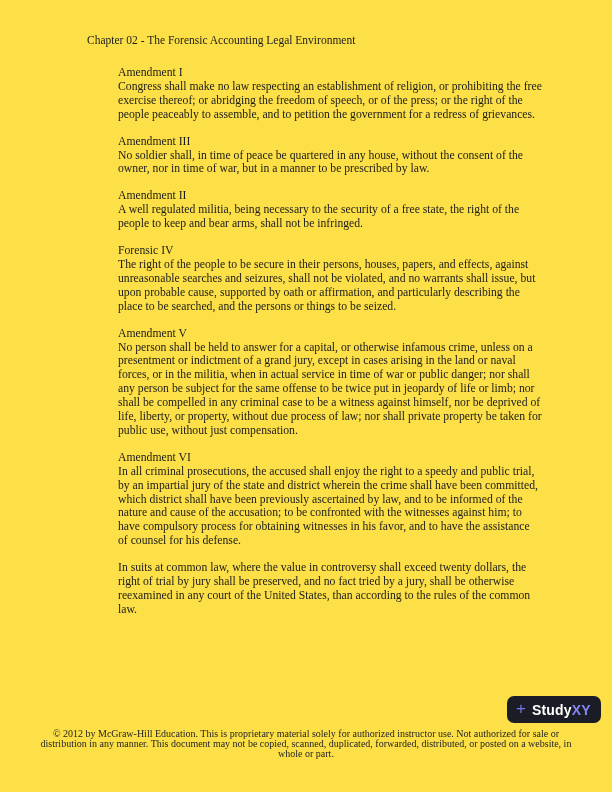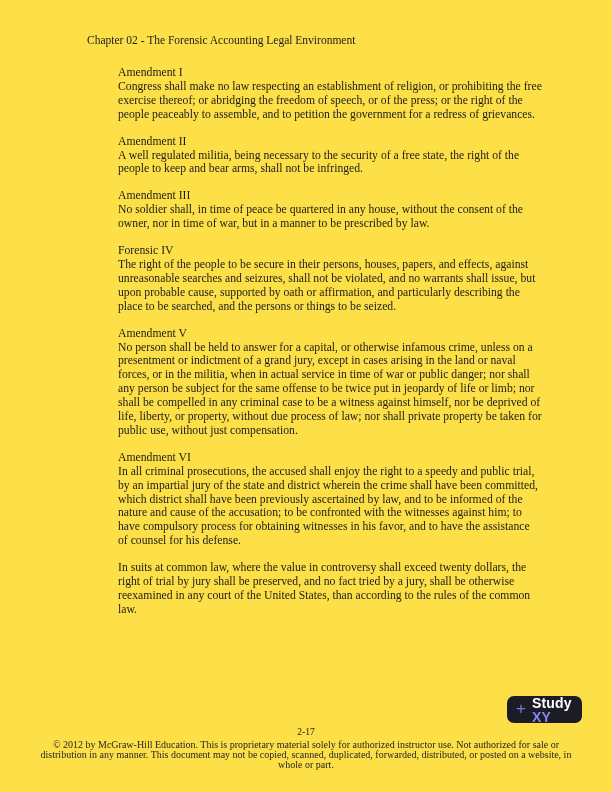--- a/index.html
+++ b/index.html
@@ -67,47 +67,46 @@
     line-height: 1;
     margin-right: 6px;
     transform: translateY(-1px);
   }
   .brand {
     font-weight: 700;
     font-size: 14px;
     letter-spacing: 0.2px;
     line-height: 1;
     display: flex;
-    flex-direction: column;
   }
   .brand-primary { color: #ffffff; }
   .brand-accent  { color: #8486f2; }
 </style>
 </head>
 <body>
 
 <div class="page">
 
   <div class="running-header">Chapter 02 - The Forensic Accounting Legal Environment</div>
 
   <div class="content">
 
     <div class="section">
       <div class="section-heading">Amendment I</div>
       <div class="section-body">Congress shall make no law respecting an establishment of religion, or prohibiting the free exercise thereof; or abridging the freedom of speech, or of the press; or the right of the people peaceably to assemble, and to petition the government for a redress of grievances.</div>
     </div>
 
     <div class="section">
-      <div class="section-heading">Amendment II</div>
-      <div class="section-body">A well regulated militia, being necessary to the security of a free state, the right of the people to keep and bear arms, shall not be infringed.</div>
+      <div class="section-heading">Amendment III</div>
+      <div class="section-body">No soldier shall, in time of peace be quartered in any house, without the consent of the owner, nor in time of war, but in a manner to be prescribed by law.</div>
     </div>
 
     <div class="section">
-      <div class="section-heading">Amendment III</div>
-      <div class="section-body">No soldier shall, in time of peace be quartered in any house, without the consent of the owner, nor in time of war, but in a manner to be prescribed by law.</div>
+      <div class="section-heading">Amendment II</div>
+      <div class="section-body">A well regulated militia, being necessary to the security of a free state, the right of the people to keep and bear arms, shall not be infringed.</div>
     </div>
 
     <div class="section">
       <div class="section-heading">Forensic IV</div>
       <div class="section-body">The right of the people to be secure in their persons, houses, papers, and effects, against unreasonable searches and seizures, shall not be violated, and no warrants shall issue, but upon probable cause, supported by oath or affirmation, and particularly describing the place to be searched, and the persons or things to be seized.</div>
     </div>
 
     <div class="section extra-gap">
       <div class="section-heading">Amendment V</div>
       <div class="section-body">No person shall be held to answer for a capital, or otherwise infamous crime, unless on a presentment or indictment of a grand jury, except in cases arising in the land or naval forces, or in the militia, when in actual service in time of war or public danger; nor shall any person be subject for the same offense to be twice put in jeopardy of life or limb; nor shall be compelled in any criminal case to be a witness against himself, nor be deprived of life, liberty, or property, without due process of law; nor shall private property be taken for public use, without just compensation.</div>
@@ -126,21 +125,20 @@
 
   <div class="studyxy-badge">
     <span class="plus-icon">+</span>
     <span class="brand">
         <span class="brand-primary">Study</span>
         <span class="brand-accent">XY</span>
       </span>
   </div>
 
   <div class="footer">
-    <div class="page-number">2-17</div>
     <div class="copyright">
       <div>© 2012 by McGraw-Hill Education. This is proprietary material solely for authorized instructor use. Not authorized for sale or</div>
       <div>distribution in any manner. This document may not be copied, scanned, duplicated, forwarded, distributed, or posted on a website, in</div>
       <div>whole or part.</div>
     </div>
   </div>
 
 </div>
 
 </body></html>

